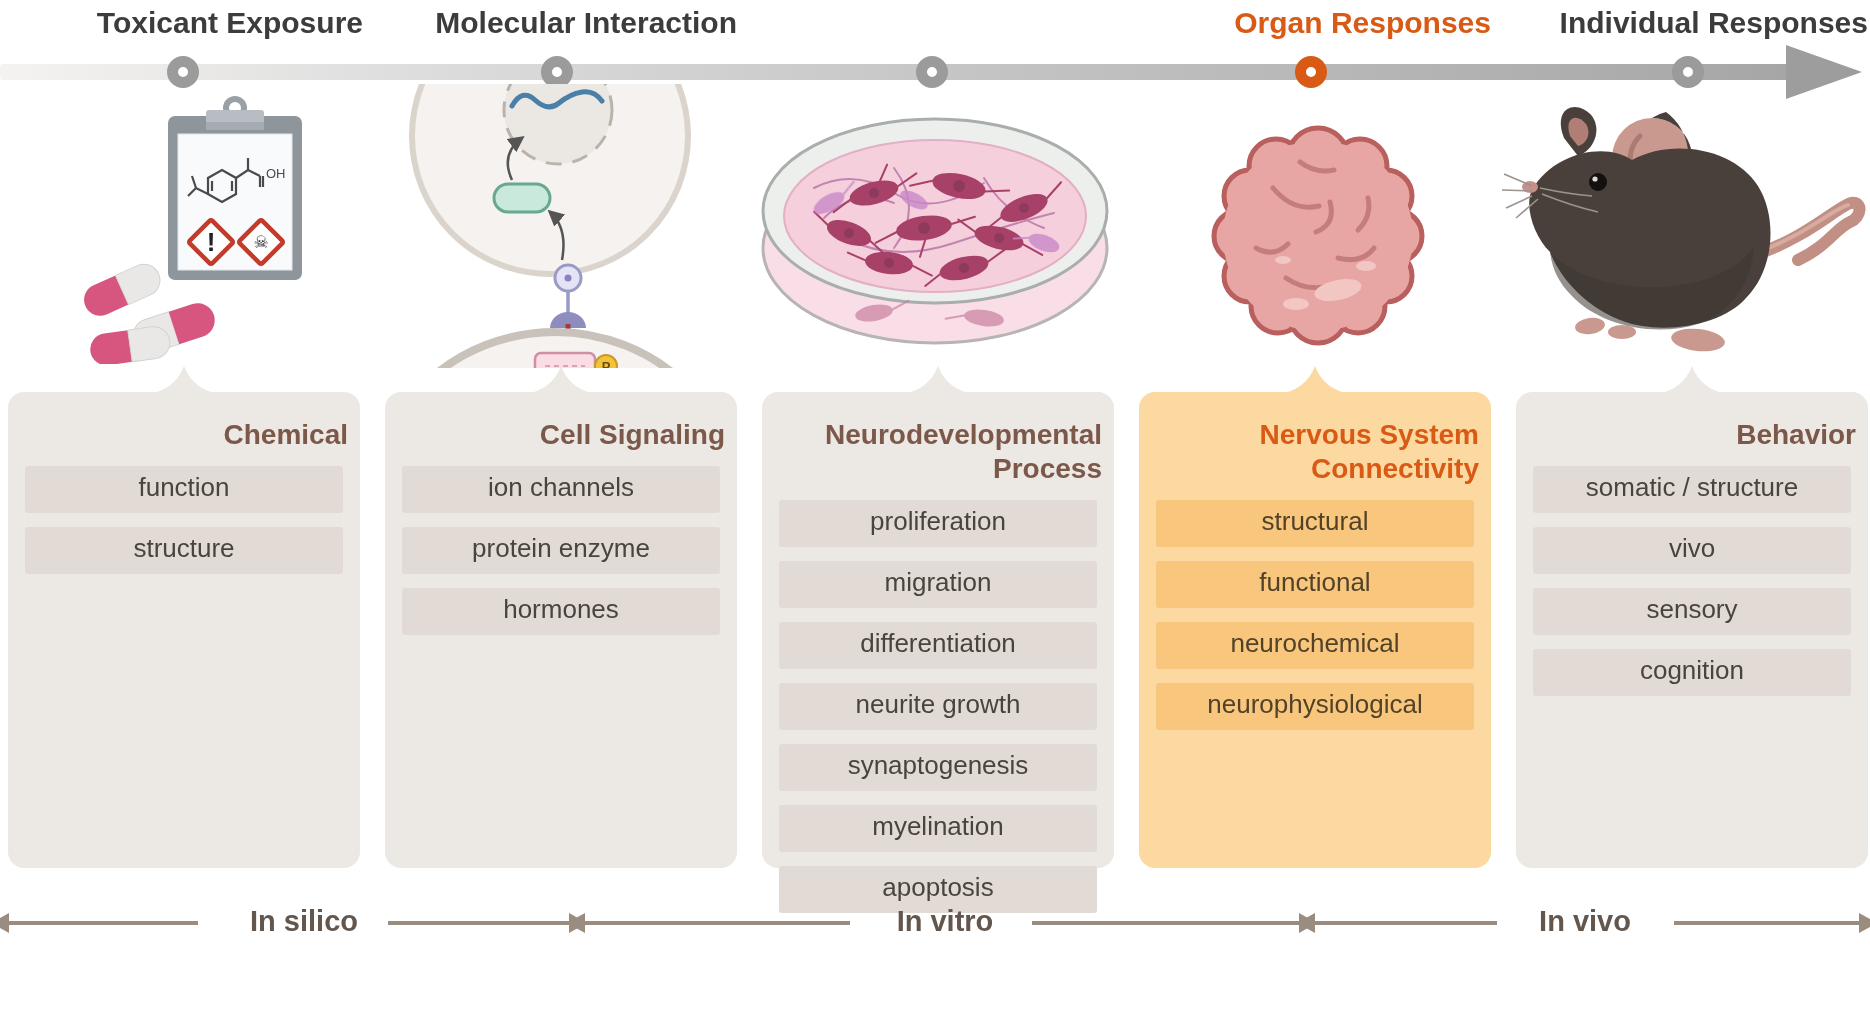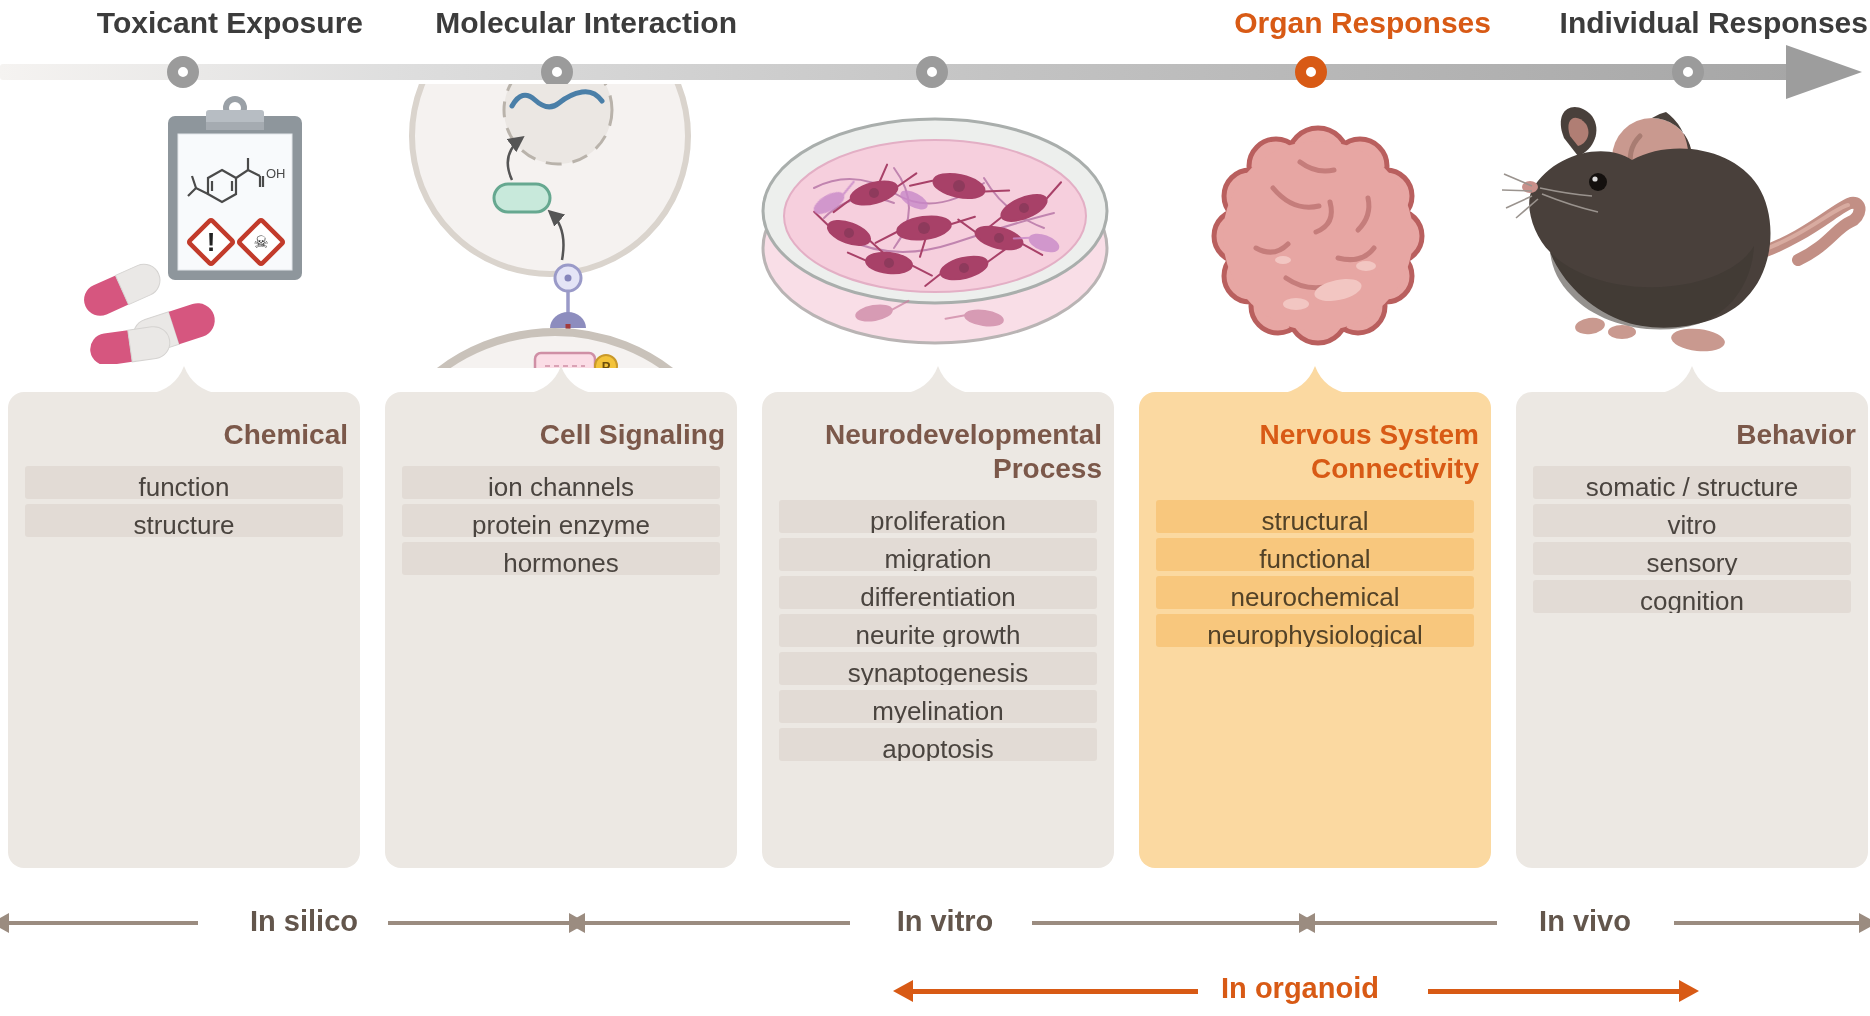--- a/index.html
+++ b/index.html
@@ -22,21 +22,21 @@
   .panel{position:absolute;top:392px;width:352px;height:476px;border-radius:16px;
        background:var(--panel-bg,#ece8e3)}
   .panel .notch{position:absolute;top:-28px;left:50%;transform:translateX(-50%)}
   .panel .notch path{fill:var(--panel-bg,#ece8e3)}
   .panel.highlight{background:var(--highlight-bg,#fbd9a1)}
   .panel.highlight .notch path{fill:var(--highlight-bg,#fbd9a1)}
   .panel h3{margin:26px 12px 14px;text-align:right;font-size:28px;line-height:34px;
        font-weight:bold;color:var(--header-text,#7b584a)}
   .panel.highlight h3{color:var(--accent,#d85a15)}
   .items{padding:0 17px}
-  .item{height:33px;line-height:42px;margin-bottom:5px;border-radius:3px;text-align:center;
+  .item{height:47px;line-height:42px;margin-bottom:14px;border-radius:3px;text-align:center;
        font-size:26px;color:#4a443f;background:var(--panel-strip,#e2dbd5);overflow:hidden}
   .panel.highlight .item{background:var(--highlight-strip,#f8c77d);color:#524228}
 
   
   .meth{position:absolute;left:0;top:903px;width:1870px;height:42px}
   .arr{position:absolute;top:18px;height:4px;background:var(--arrow-gray,#9b8c80)}
   .arr.l::before{content:"";position:absolute;left:-17px;top:-8px;width:0;height:0;
        border-right:18px solid var(--arrow-gray,#9b8c80);
        border-top:10px solid transparent;border-bottom:10px solid transparent}
   .arr.r::after{content:"";position:absolute;right:-17px;top:-8px;width:0;height:0;
@@ -369,37 +369,32 @@
       </div>
   </div>
 
   <div class="panel" style="left:1516px">
     <svg class="notch" width="72" height="30" viewBox="0 0 72 30">
         <path d="M0,30 Q27,26 36,2 Q45,26 72,30 Z"></path>
       </svg>
     <h3>Behavior</h3>
     <div class="items">
         <div class="item">somatic / structure</div>
-        <div class="item">vitro</div>
+        <div class="item">vivo</div>
         <div class="item">sensory</div>
         <div class="item">cognition</div>
       </div>
   </div>
 
   <div class="meth">
     <div class="arr l" style="left:8px;width:190px"></div>
     <span class="meth-label" style="left:304px">In silico</span>
     <div class="arr r" style="left:388px;width:182px"></div>
     <div class="arr l" style="left:584px;width:266px"></div>
     <span class="meth-label" style="left:945px">In vitro</span>
     <div class="arr r" style="left:1032px;width:268px"></div>
     <div class="arr l" style="left:1314px;width:183px"></div>
     <span class="meth-label" style="left:1585px">In vivo</span>
     <div class="arr r" style="left:1674px;width:186px"></div>
   </div>
 
-  <div class="org">
-    <div class="arr l" style="left:912px;width:286px"></div>
-    <span class="meth-label" style="left:1300px">In organoid</span>
-    <div class="arr r" style="left:1428px;width:252px"></div>
-  </div>
 
 </div>
 
 </body></html>

